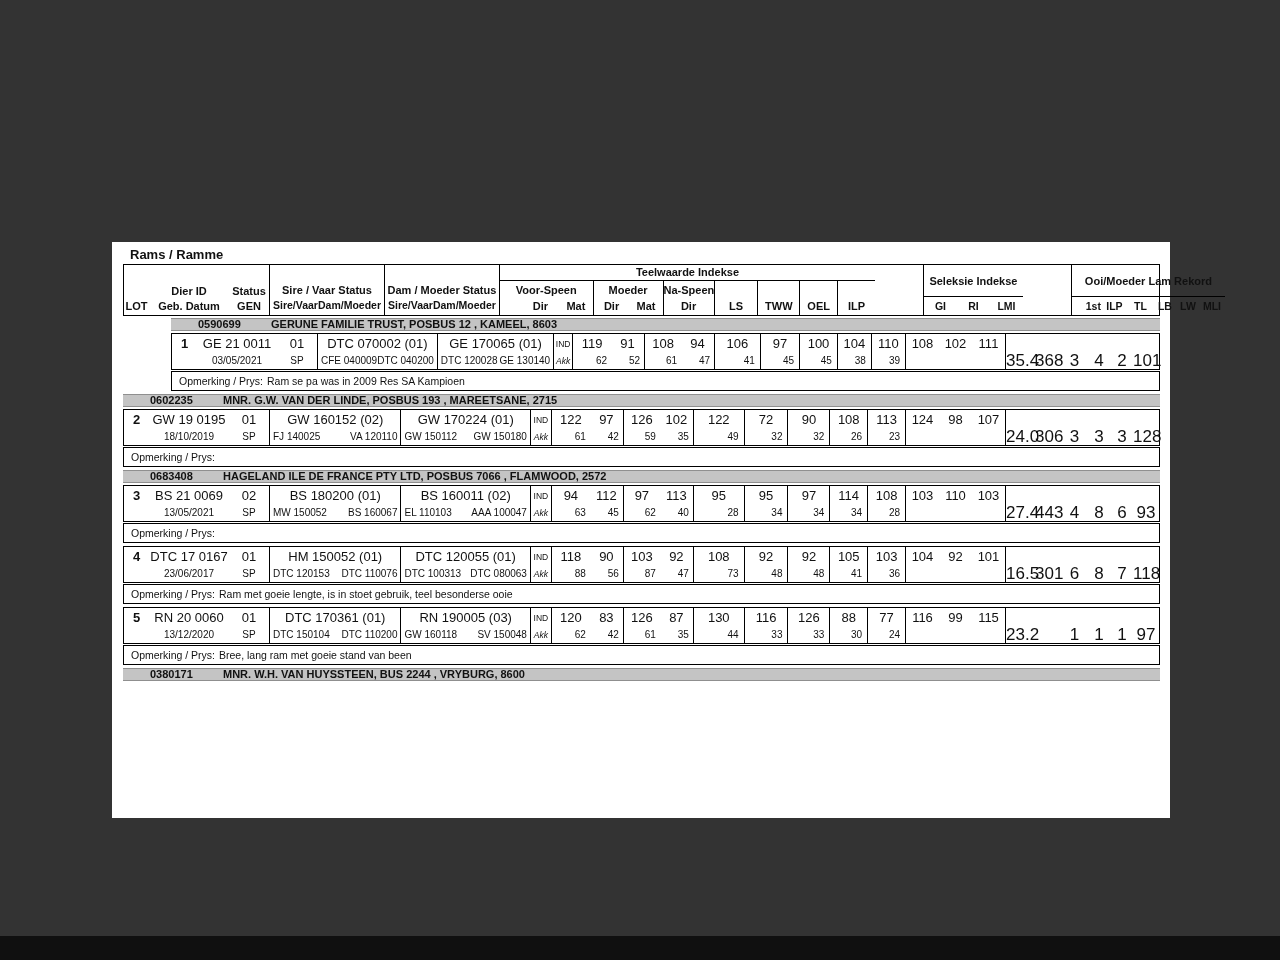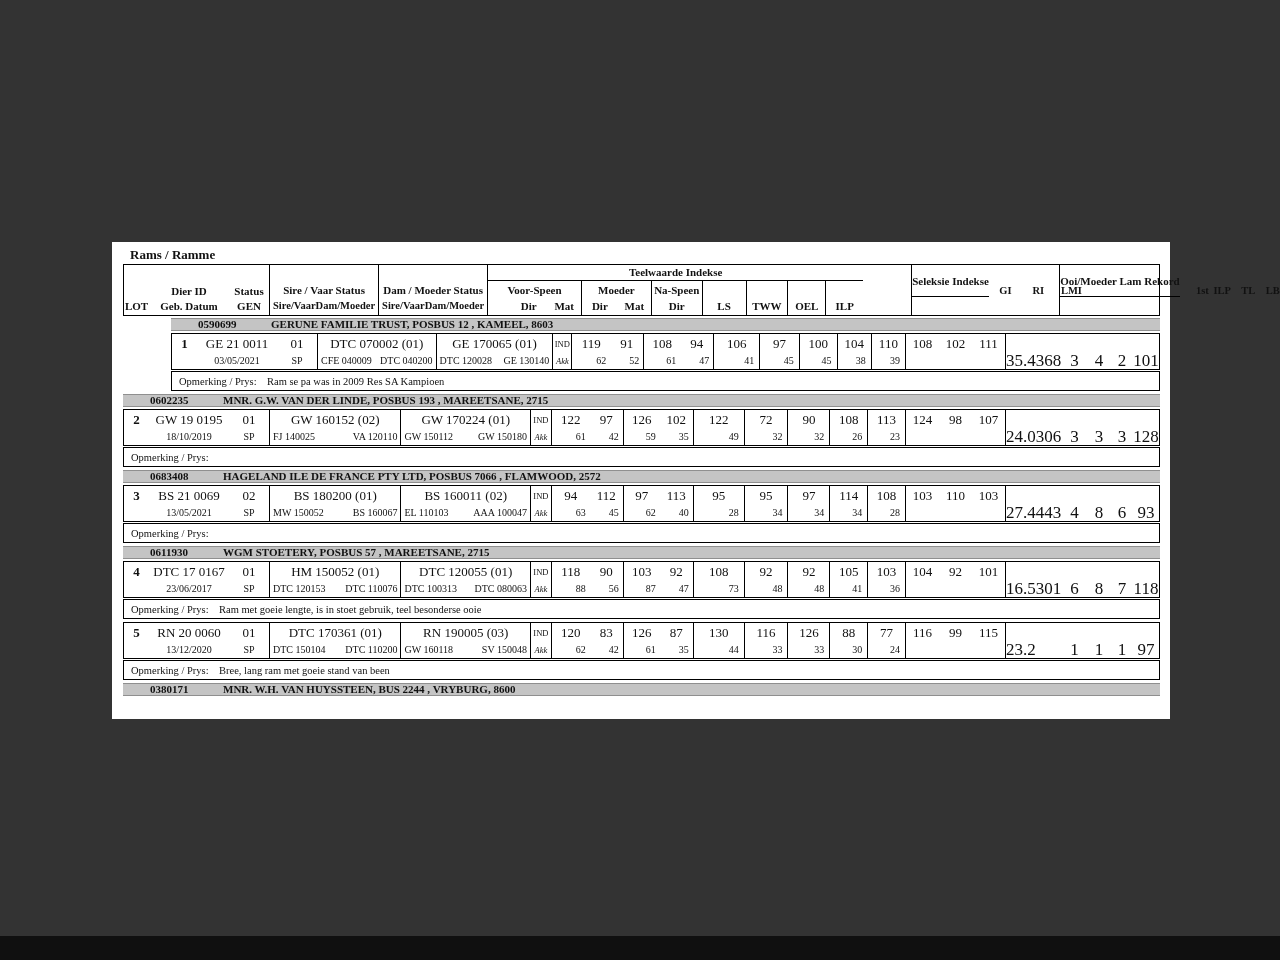--- a/index.html
+++ b/index.html
@@ -8,23 +8,22 @@
     background:#333333;
     position:relative;
     font-family:"Liberation Sans", sans-serif;
     color:#111;
     overflow:hidden;
   }
   .bottom-strip { position:absolute; left:0; top:936px; width:1280px; height:24px; background:#101010; }
 
   .sheet {
     position:absolute; left:112px; top:242px;
-    width:1058px; height:477px;
+    width:1058px; height:576px;
     background:#ffffff;
-    font-family:Liberation Serif, serif;
   }
   .title { margin:6px 0 2px 18px; font-size:13px; font-weight:bold; height:14px; line-height:14px; }
   .tbl { margin-left:11px; width:1037px; }
   .row { border:1px solid #000; display:flex; background:#fff; white-space:nowrap; }
 
   
   .w-left{width:145px}.w-sire{width:132px}.w-dam{width:130px}.w-ind{width:21px}
   .w-vs{width:72px}.w-sp{width:70px}.w-ns{width:51px}.w-ls{width:44px}
   .w-tww{width:42px}.w-oel{width:38px}.w-ilp{width:38px}.w-sel{width:100px}.w-ooi{width:154px}
   .c { border-left:1px solid #000; }
@@ -41,21 +40,21 @@
   .h-teel-bot { flex:1; display:flex; }
   .h-g { display:flex; flex-direction:column; justify-content:flex-end; padding-bottom:1px; }
   .h-g.c { border-left:1px solid #000; }
   .g-vs{width:93px}.g-sp{width:70px}.g-ns{width:51px}.g-ls{width:44px}.g-tww{width:42px}.g-oel{width:38px}.g-ilp{width:38px}
   .h-gt { text-align:center; font-weight:bold; font-size:11px; height:16px; line-height:16px; }
   .h-gs { display:flex; height:16px; font-weight:bold; font-size:11px; line-height:16px; }
   .sp21{width:21px}.dw39{width:39px;text-align:center}.mw32{width:32px;text-align:center}
   .dw36{width:36px;text-align:center}.mw33{width:33px;text-align:center}
   .full-ctr{flex:1;text-align:center}
   .h-one { text-align:center; font-weight:bold; font-size:11px; height:16px; line-height:16px; }
-  .h-box { display:flex; flex-direction:row;margin-left:48px; }
+  .h-box { display:flex; flex-direction:column;margin-left:48px; }
   .h-box-top { height:32px; border-bottom:1px solid #000; display:flex; align-items:center; justify-content:center; font-weight:bold; font-size:11px; }
   .h-box-bot { flex:1; display:flex; align-items:center; font-weight:bold; font-size:10.5px; }
   .sel3{width:33px;text-align:center}
   .o1{width:29px;text-align:right}.o2{width:27px;text-align:center}.o3{width:25px;text-align:center}
   .o4{width:24px;text-align:center}.o5{width:22px;text-align:center}.o6{width:26px;text-align:center}
 
   
   .group { margin-top:3px; }
   .group:first-of-type { margin-top:2px;padding-left:48px; }
   .bar { height:13px; background:#c4c4c4; border-top:1px solid #8f8f8f; border-bottom:1px solid #8f8f8f;
@@ -608,24 +607,20 @@
       </div>
     </div>
 
     <div class="row opmrow">
       <span class="opm-label">Opmerking / Prys:</span>
       <span class="opm-text"></span>
     </div>
   </section>
 
   <section class="group">
-    <div class="bar">
-      <span class="bar-no">0611930</span>
-      <span class="bar-name">WGM STOETERY, POSBUS 57 , MAREETSANE, 2715</span>
-    </div>
 
     <div class="row lotrow">
       <div class="cell w-left">
         <div class="l1 v">
           <span class="sub25 bold">4</span>
           <span class="sub80">DTC 17 0167</span>
           <span class="sub40">01</span>
         </div>
         <div class="l2 s">
           <span class="sub25"></span>

